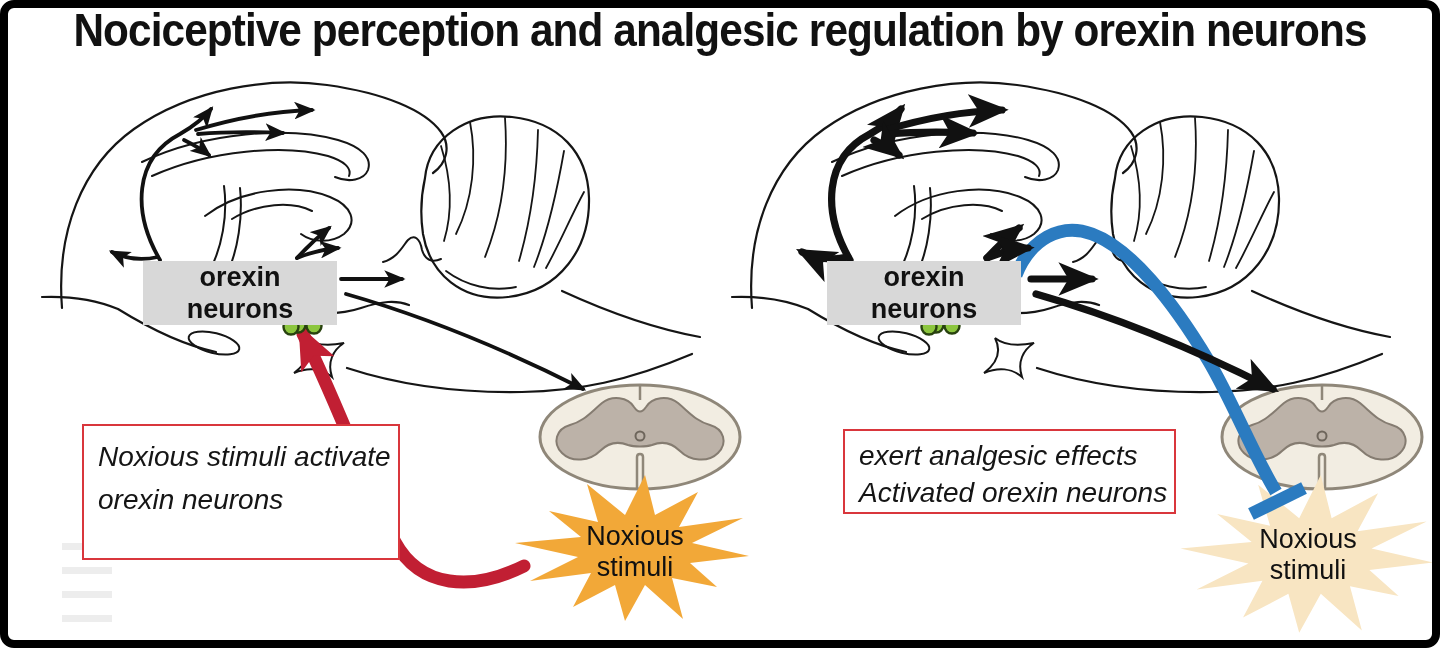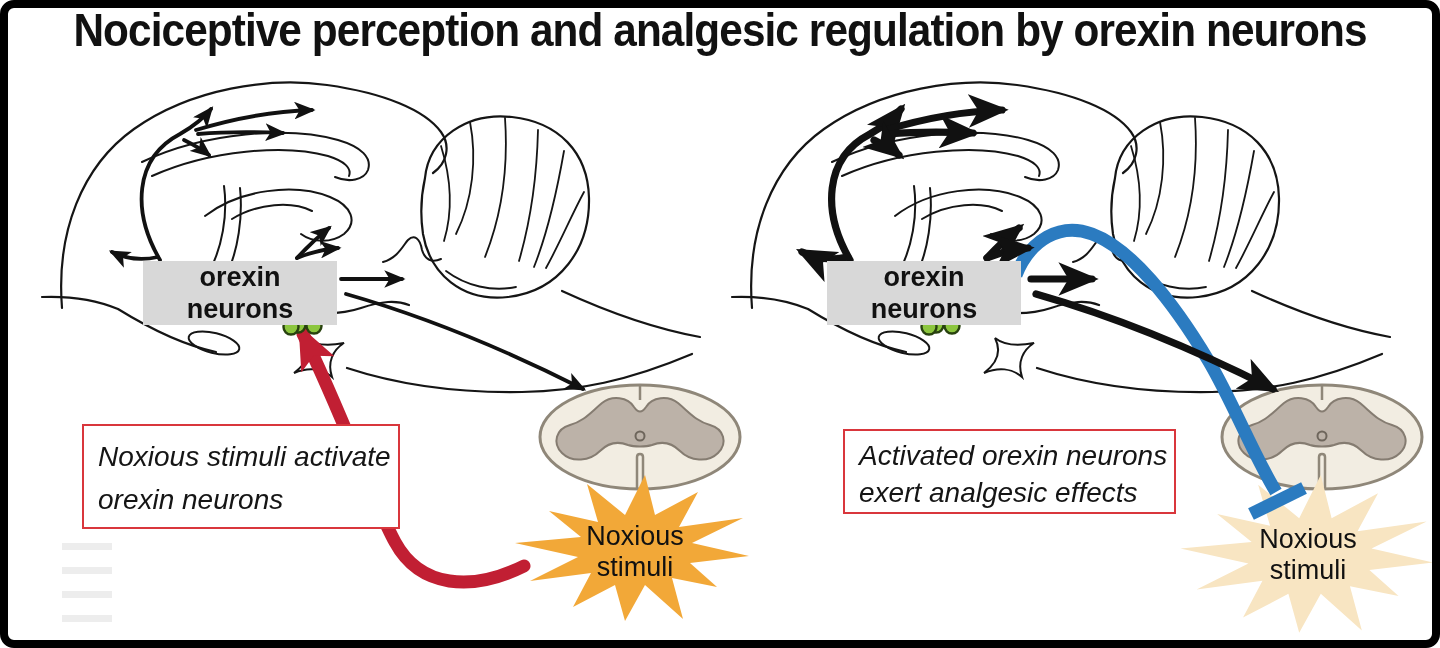--- a/index.html
+++ b/index.html
@@ -10,21 +10,21 @@
          font-size:47px;font-weight:bold;color:#111;letter-spacing:-1px;white-space:nowrap;
          transform:scaleX(0.9);transform-origin:center;z-index:10;}
   svg.art{position:absolute;left:0;top:0;z-index:1;}
   .olabel{position:absolute;background:var(--label-bg);color:#111;font-weight:bold;
           font-size:27px;line-height:32px;text-align:center;z-index:5;}
   .olabel.l{left:143px;top:261px;width:194px;}
   .olabel.r{left:827px;top:261px;width:194px;}
   .caption{position:absolute;border:2px solid var(--caption-border);background:#fff;
            font-style:italic;font-size:28px;color:#151515;z-index:6;}
   .caption span{display:block;}
-  .caption.l{left:82px;top:424px;width:318px;height:105px;padding:9px 0 0 14px;line-height:43px;box-sizing:border-box;}
+  .caption.l{left:82px;top:424px;width:318px;height:136px;padding:9px 0 0 14px;line-height:43px;box-sizing:border-box;}
   .caption.r{left:843px;top:429px;width:333px;height:85px;padding:6px 0 0 14px;line-height:37px;box-sizing:border-box;}
   .burst-text{position:absolute;width:200px;height:90px;display:flex;flex-direction:column;
               align-items:center;justify-content:center;font-weight:normal;font-size:27px;
               line-height:31px;color:#111;z-index:7;text-align:center;}
   .burst-text.l{left:535px;top:507px;}
   .burst-text.r{left:1208px;top:510px;}
   .faint{position:absolute;width:50px;height:7px;background:#ededed;z-index:2;}
   
   .proj-thin{stroke-width:3.8;}
   .proj-bold{stroke-width:7.2;}
@@ -136,22 +136,22 @@
   </svg>
 
   <div class="olabel l">orexin neurons</div>
   <div class="olabel r">orexin neurons</div>
 
   <div class="caption l">
     <span>Noxious stimuli activate</span>
     <span>orexin neurons</span>
   </div>
   <div class="caption r">
+    <span>exert analgesic effects</span>
     <span>Activated orexin neurons</span>
-    <span>exert analgesic effects</span>
   </div>
 
   <div class="burst-text l">
     <span>Noxious</span>
     <span>stimuli</span>
   </div>
   <div class="burst-text r">
     <span>Noxious</span>
     <span>stimuli</span>
   </div>

